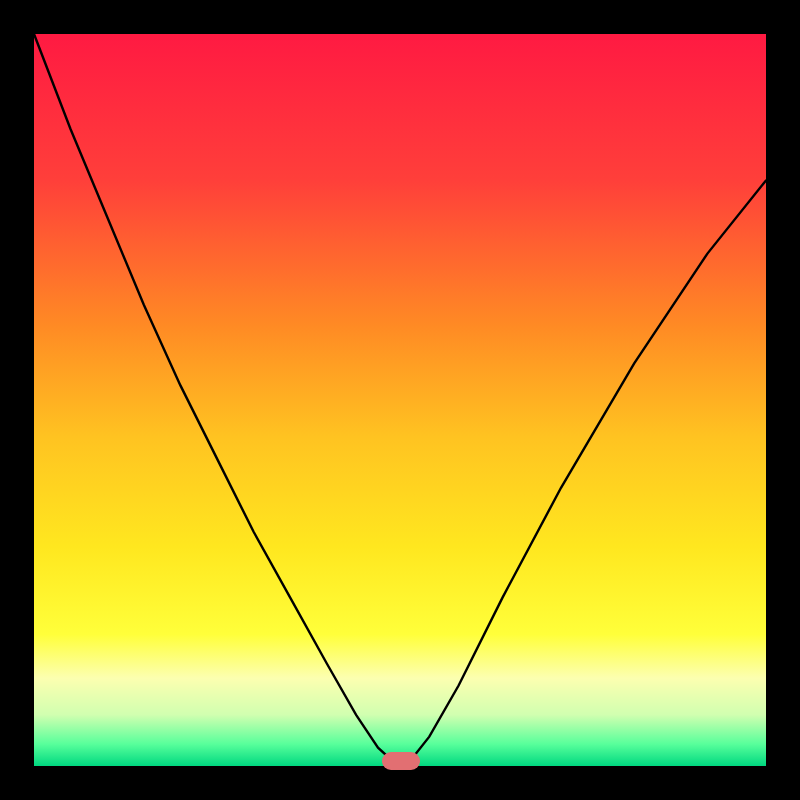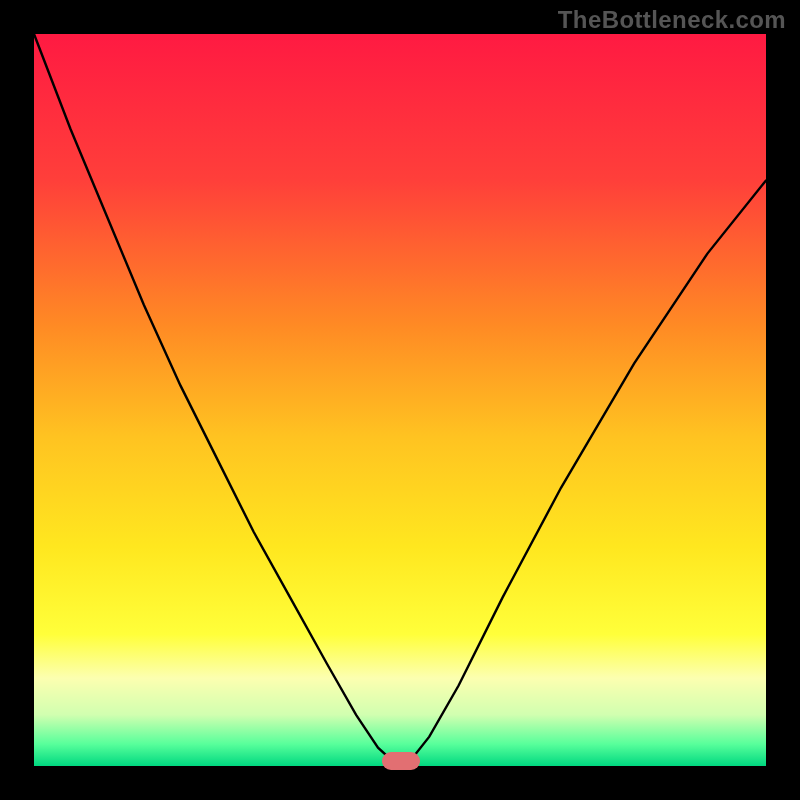--- a/index.html
+++ b/index.html
@@ -37,21 +37,20 @@
     background: #e26f72;
     border-radius: 9px;
     z-index: 3;
   }
 </style>
 </head>
 <body>
 
 <div class="frame">
 
-  <div class="watermark">TheBottleneck.com</div>
 
   <svg id="chart-svg" width="800" height="800">
     <defs>
       <linearGradient id="bg-grad" x1="0" y1="0" x2="0" y2="1">
           <stop offset="0" stop-color="#ff1a42"></stop>
           <stop offset="0.2" stop-color="#ff3f3a"></stop>
           <stop offset="0.4" stop-color="#ff8b24"></stop>
           <stop offset="0.55" stop-color="#ffc321"></stop>
           <stop offset="0.7" stop-color="#ffe71f"></stop>
           <stop offset="0.82" stop-color="#ffff3a"></stop>

